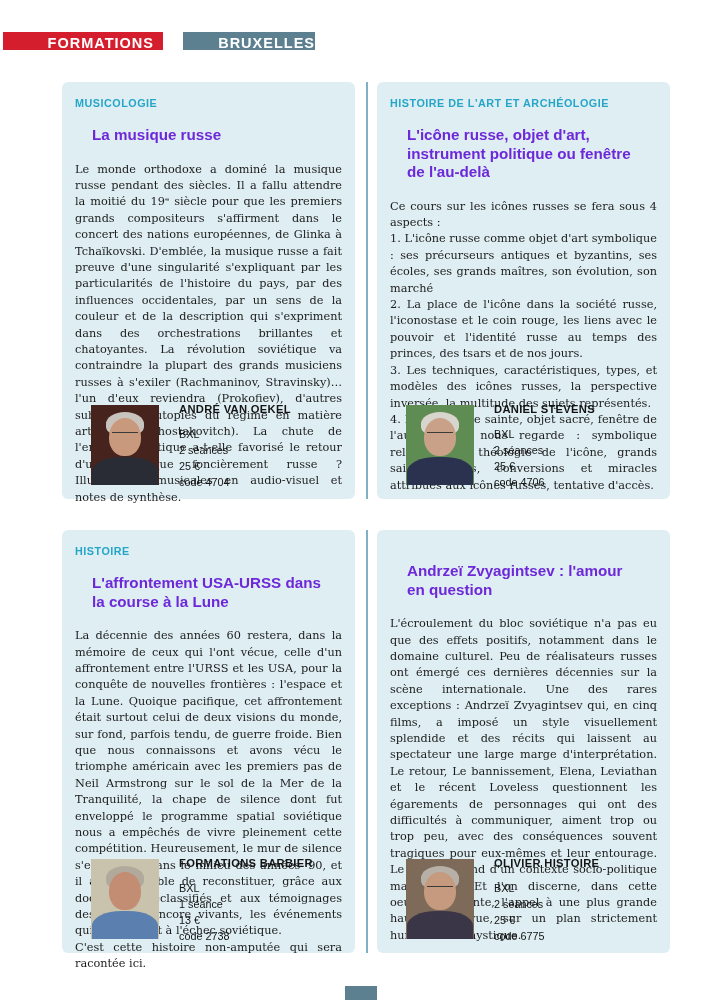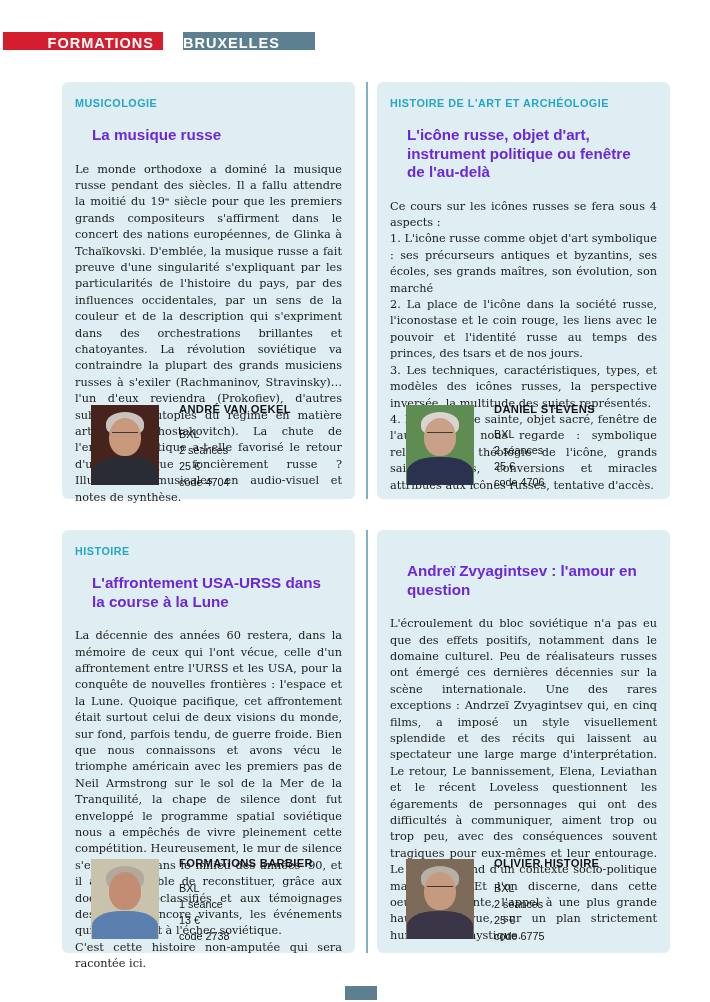--- a/index.html
+++ b/index.html
@@ -2,21 +2,21 @@
 <html lang="fr"><head>
 <meta charset="utf-8">
 <style>
   html,body{margin:0;padding:0;}
   body{background:#888;display:flex;justify-content:center;}
   .page{position:relative;width:710px;height:1002px;background:#ffffff;overflow:hidden;
         font-family:"Liberation Sans",sans-serif;}
   .tag{position:absolute;top:32px;height:18px;line-height:23px;color:#fff;
        font-weight:bold;font-size:14.5px;letter-spacing:1px;box-sizing:border-box;}
   .tag-formations{left:3px;width:160px;text-align:right;padding-right:9px;background:#d41e2d;}
-  .tag-bruxelles{left:183px;width:132px;text-align:left;background:#5c8090;}
+  .tag-bruxelles{left:183px;width:132px;text-align:right;background:#5c8090;}
   .divider-v{position:absolute;width:2px;background:#7fb0c5;}
   .div-top{left:366px;top:82px;height:417px;}
   .div-bottom{left:366px;top:530px;height:423px;}
   .footer-mark{position:absolute;left:345px;top:986px;width:32px;height:14px;background:#5c8090;}
 
   .card{position:absolute;width:293px;background:#dfeef3;box-sizing:border-box;
         padding:15px 13px;border-radius:6px;}
   .card-0{left:62px;top:82px;height:417px;}
   .card-1{left:377px;top:82px;height:417px;}
   .card-2{left:62px;top:530px;height:423px;}
@@ -125,21 +125,21 @@
           <div class="loc">BXL</div>
           <div>1 séance</div>
           <div>13 €</div>
           <div>code 2738</div>
         </div>
       </div>
     </div>
   </article>
 
   <article class="card card-3 has-glasses" style="background: rgb(223, 238, 243); --p-bg: #7d6a58; --p-hair: #b7b0a6; --p-skin: #c59a7e; --p-shirt: #3a3547;">
-    <h2 class="title">Andreï Zvyagintsev : l'amour en question</h2>
+    <h2 class="title">Andrzeï Zvyagintsev : l'amour en question</h2>
     <p class="body-text">L'écroulement du bloc soviétique n'a pas eu que des effets positifs, notamment dans le domaine culturel. Peu de réalisateurs russes ont émergé ces dernières décennies sur la scène internationale. Une des rares exceptions : Andrzeï Zvyagintsev qui, en cinq films, a imposé un style visuellement splendide et des récits qui laissent au spectateur une large marge d'interprétation. Le retour, Le bannissement, Elena, Leviathan et le récent Loveless questionnent les égarements de personnages qui ont des difficultés à communiquer, aiment trop ou trop peu, avec des conséquences souvent tragiques pour eux-mêmes et leur entourage. Le tout sur fond d'un contexte socio-politique marécageux. Et l'on discerne, dans cette oeuvre exigeante, l'appel à une plus grande hauteur de vue, sur un plan strictement humain… ou mystique.</p>
     <div class="presenter">
       <div class="photo">
         <div class="hair"></div>
         <div class="head"></div>
         <div class="glasses"></div>
         <div class="shoulders"></div>
       </div>
       <div class="p-info">
         <div class="p-name">OLIVIER HISTOIRE</div>

